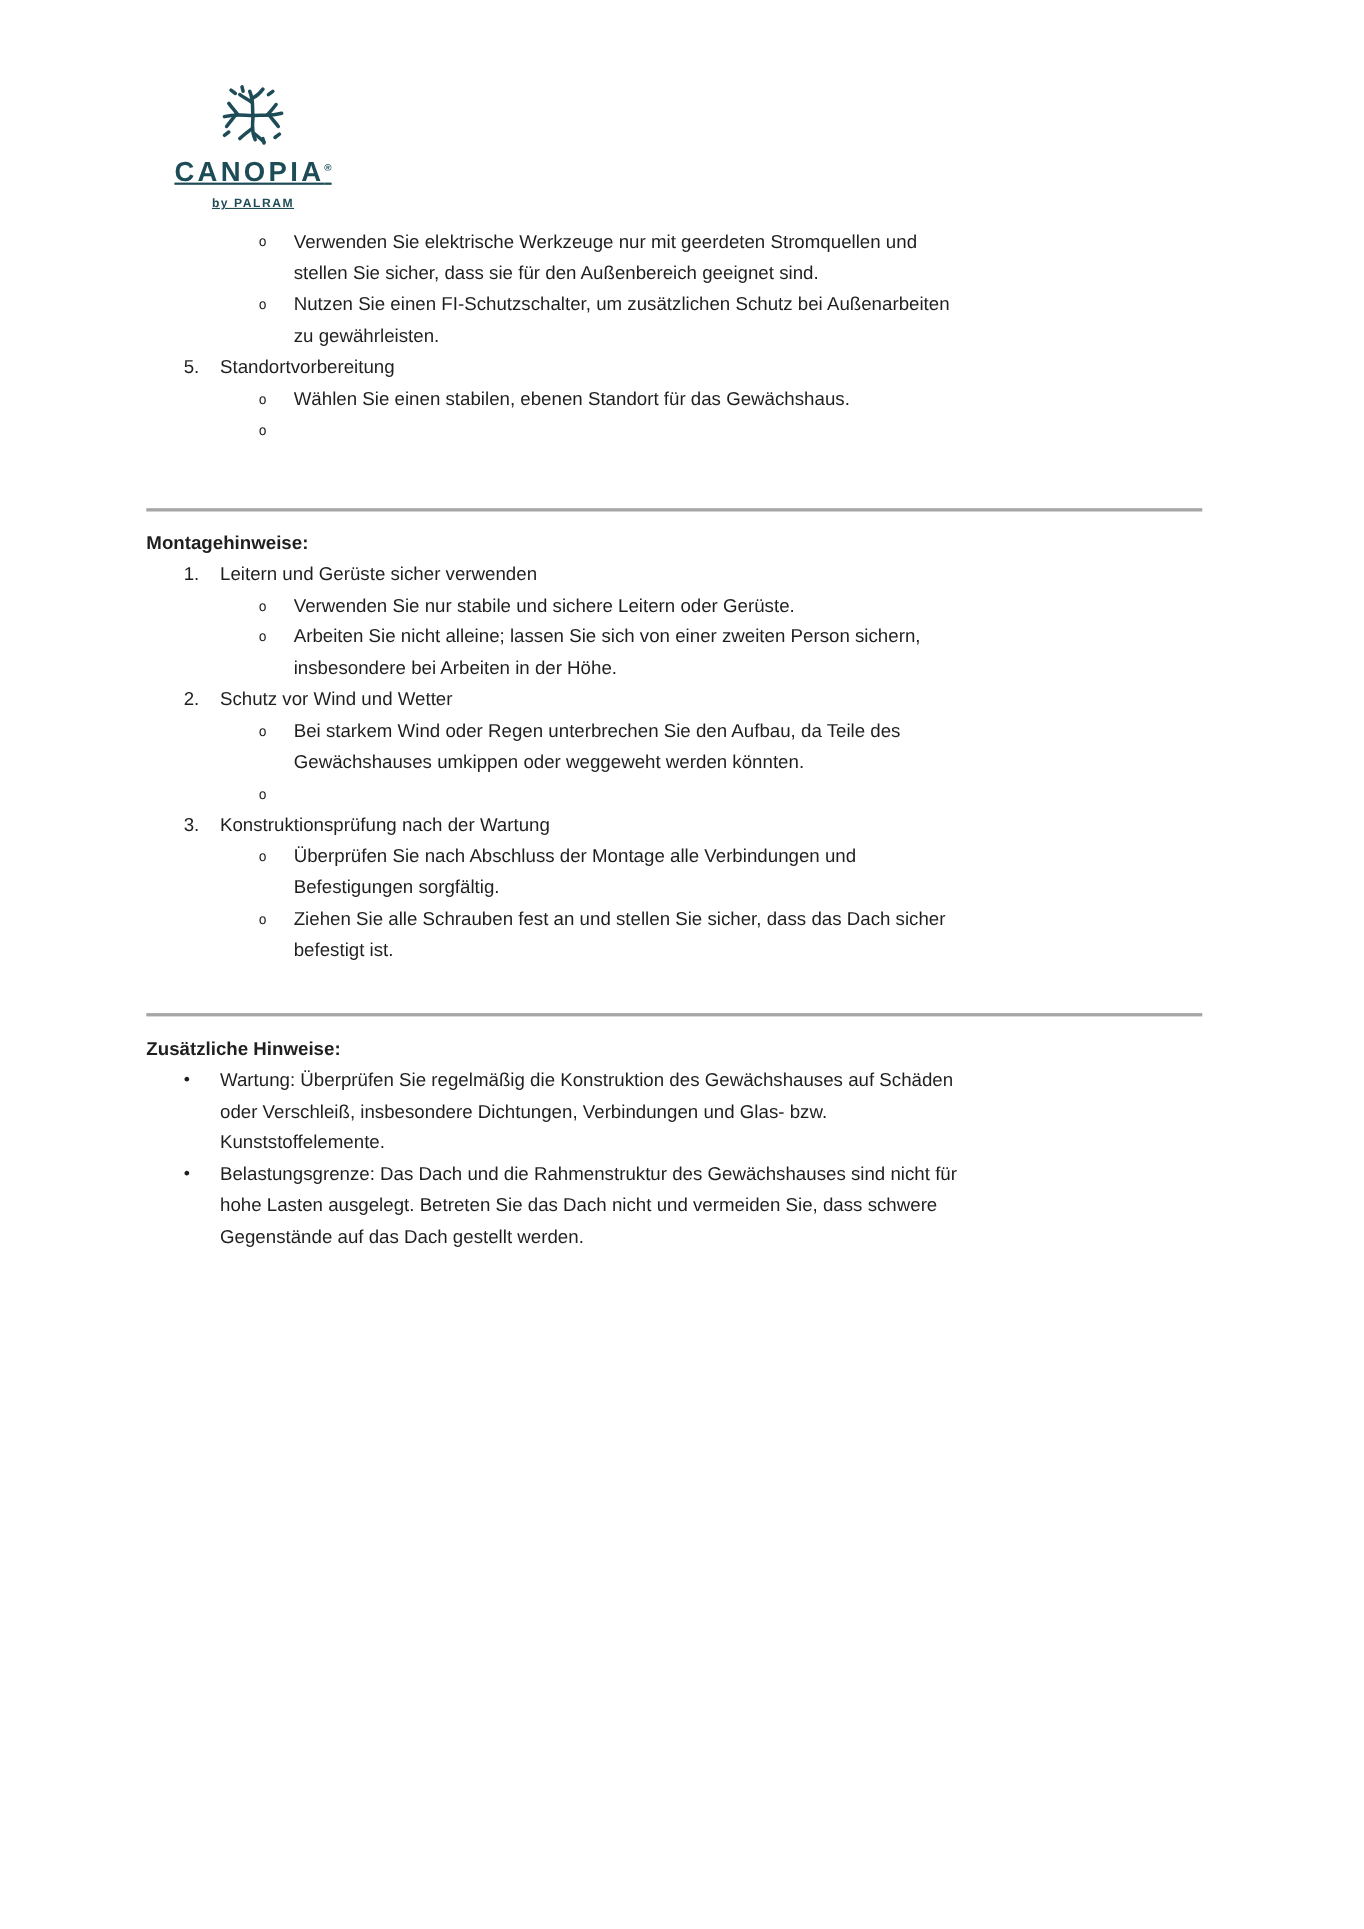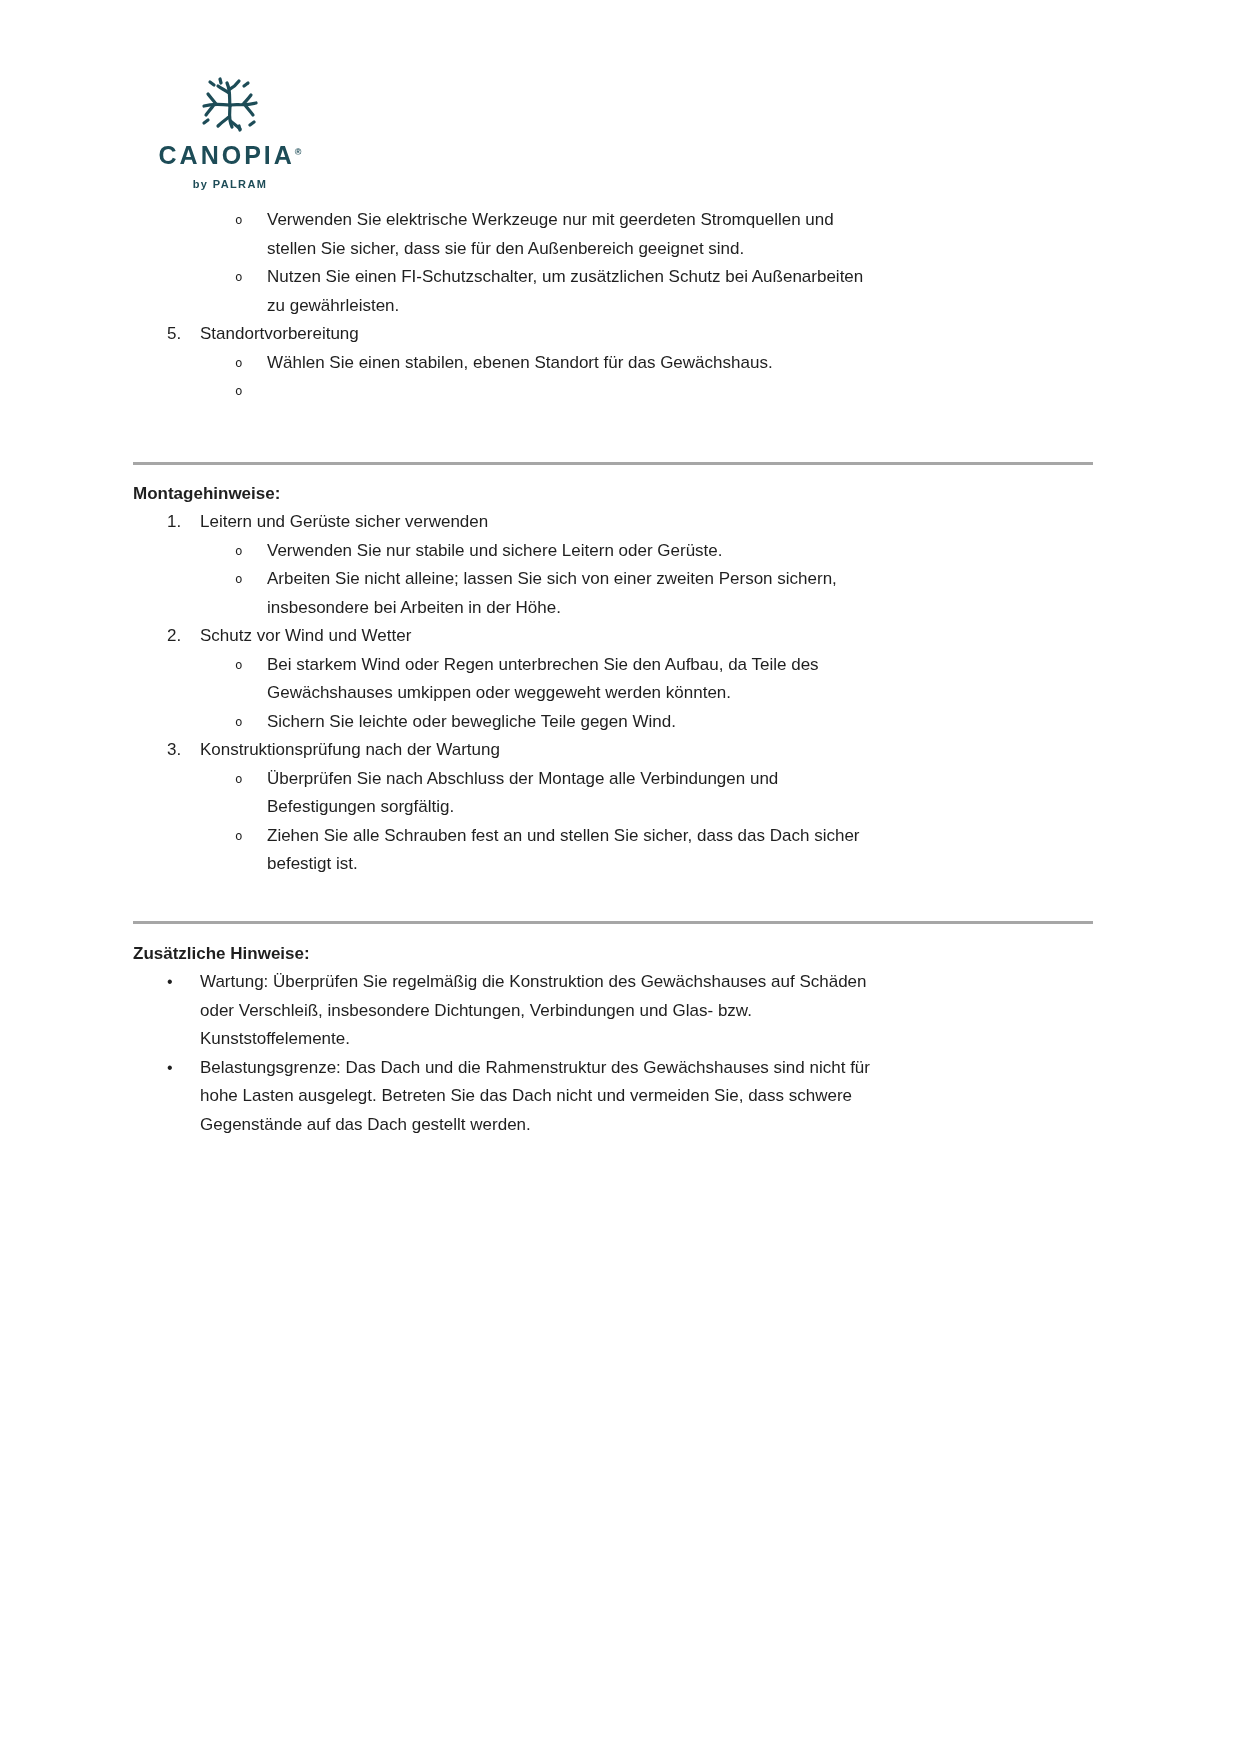--- a/index.html
+++ b/index.html
@@ -15,20 +15,21 @@
     overflow:hidden;
   }
   
   .logo{
     position:absolute;
     left:156px;
     top:76px;
     width:148px;
     text-align:center;
     color:#1d4c57;
+    text-decoration:underline;
   }
   .logo svg{display:block;margin:0 auto;}
   .logo-word{
     margin-top:5px;
     font-size:25px;
     font-weight:700;
     letter-spacing:3px;
     line-height:26px;
     white-space:nowrap;
   }
@@ -148,21 +149,20 @@
       <span class="num">2.</span>
       <span class="txt">Schutz vor Wind und Wetter</span>
     </div>
     <div class="row l2">
       <span class="mark">o</span>
       <span class="txt">Bei starkem Wind oder Regen unterbrechen Sie den Aufbau, da Teile des
 Gewächshauses umkippen oder weggeweht werden könnten.</span>
     </div>
     <div class="row l2">
       <span class="mark">o</span>
-      <span class="txt">Sichern Sie leichte oder bewegliche Teile gegen Wind.</span>
     </div>
 
     <div class="row l1">
       <span class="num">3.</span>
       <span class="txt">Konstruktionsprüfung nach der Wartung</span>
     </div>
     <div class="row l2">
       <span class="mark">o</span>
       <span class="txt">Überprüfen Sie nach Abschluss der Montage alle Verbindungen und
 Befestigungen sorgfältig.</span>

